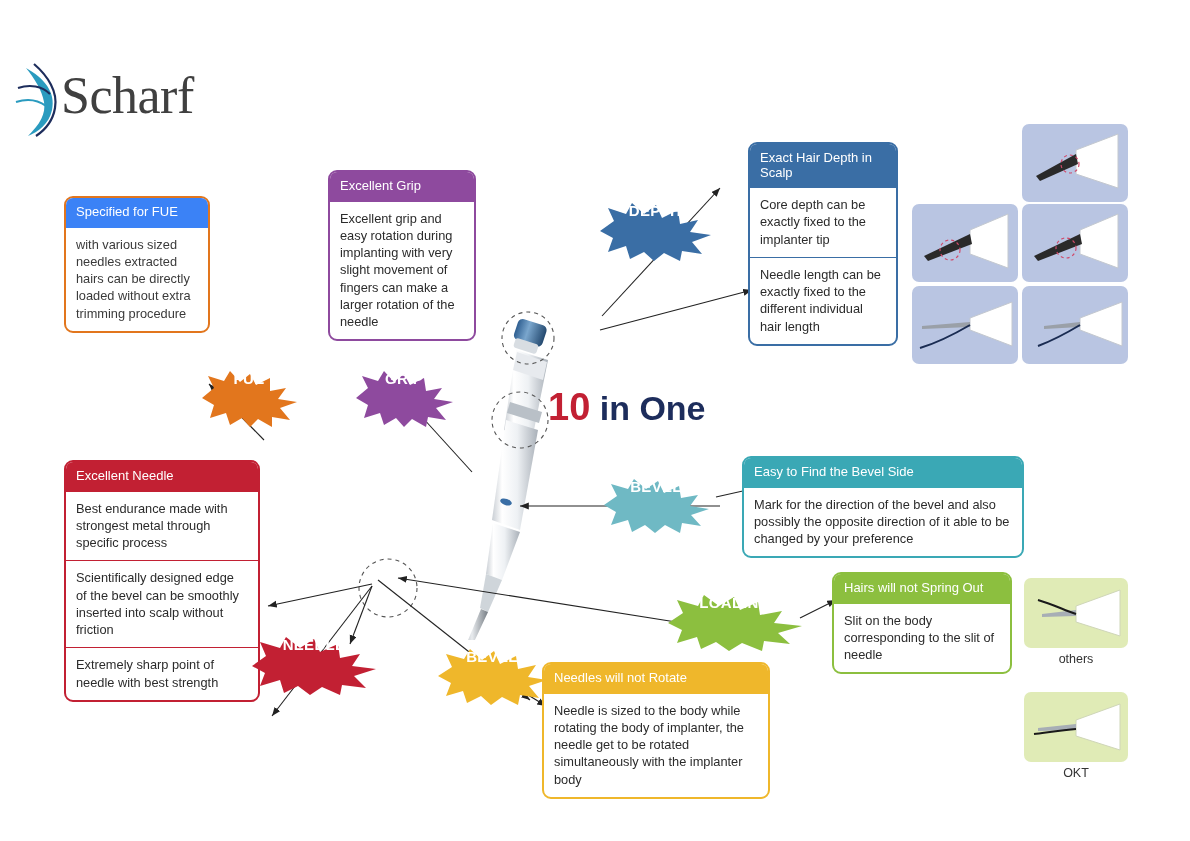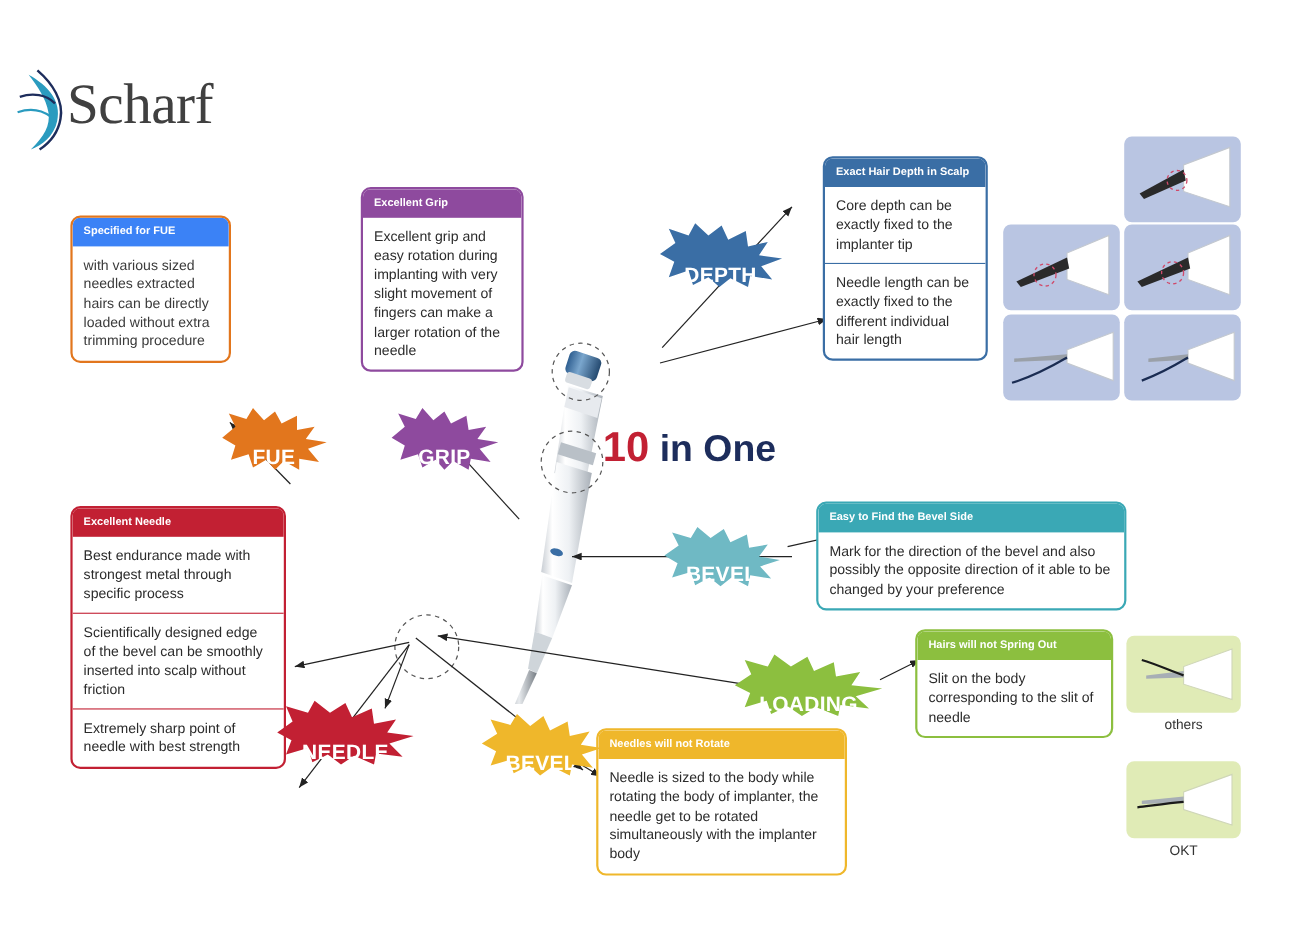--- a/index.html
+++ b/index.html
@@ -33,22 +33,22 @@
 
   
   .card {
     position: absolute;
     border-radius: 9px;
     overflow: hidden;
     background: #ffffff;
     box-sizing: border-box;
   }
   .card .hdr {
-    font-weight: bold;
-    font-size: 10px;
+    font-weight: normal;
+    font-size: 13px;
     color: #ffffff;
     padding: 7px 10px 8px 10px;
     line-height: 1.12;
   }
   .card .sect {
     font-size: 12.8px;
     line-height: 1.35;
     color: #2b2b2b;
     padding: 8px 10px 9px 10px;
   }
@@ -87,25 +87,25 @@
 
   
   #card-fixed { left: 542px; top: 662px; width: 228px; border: 2px solid #efb72b; }
   #card-fixed .hdr { background: #efb72b; }
   #card-fixed .sect { border-color: #efb72b; }
 
   
   .burst {
     position: absolute;
     display: flex;
-    align-items: flex-end;
+    align-items: flex-start;
     justify-content: center;
     font-weight: bold;
     color: #ffffff;
-    font-size: 19px;
+    font-size: 15px;
     letter-spacing: 0.3px;
   }
   .burst svg { position: absolute; left: 0; top: 0; }
   .burst span { position: relative; z-index: 2; }
 
   
   #title-10 {
     left: 548px; top: 386px;
     font-size: 34px;
     font-weight: bold;

